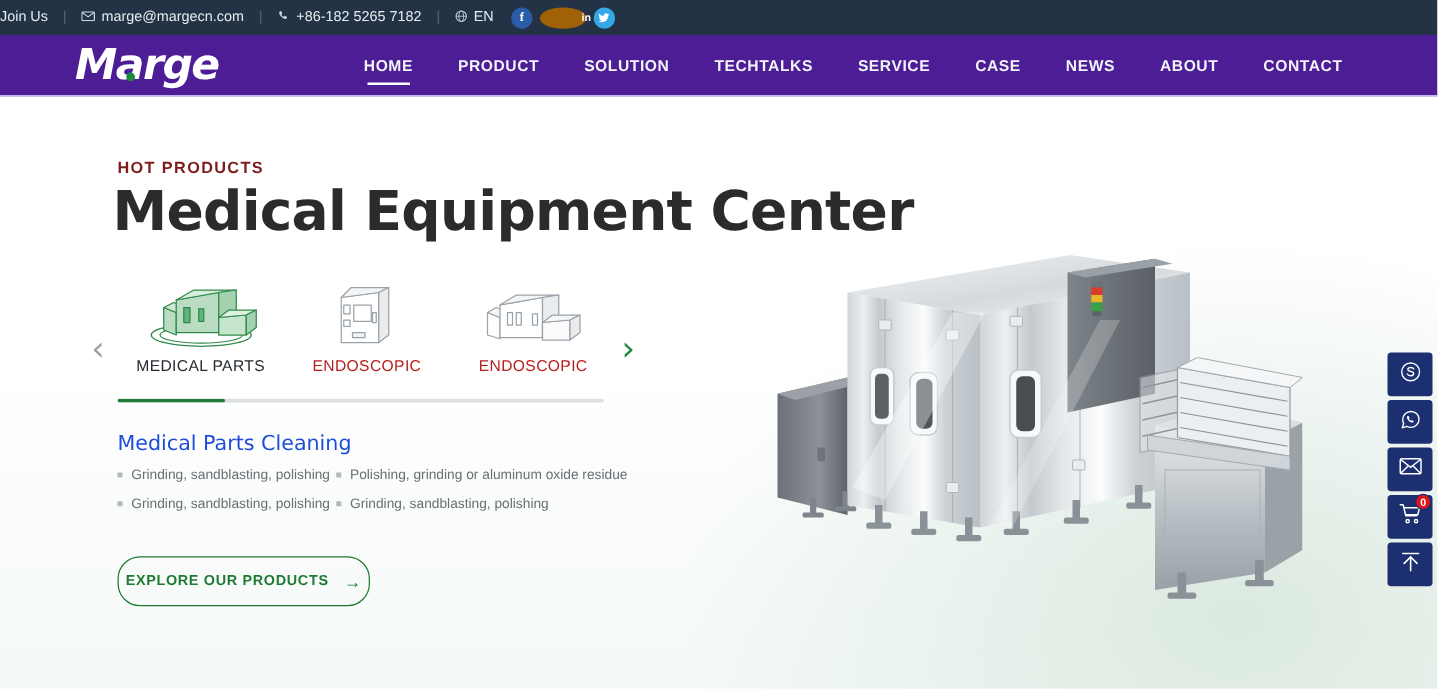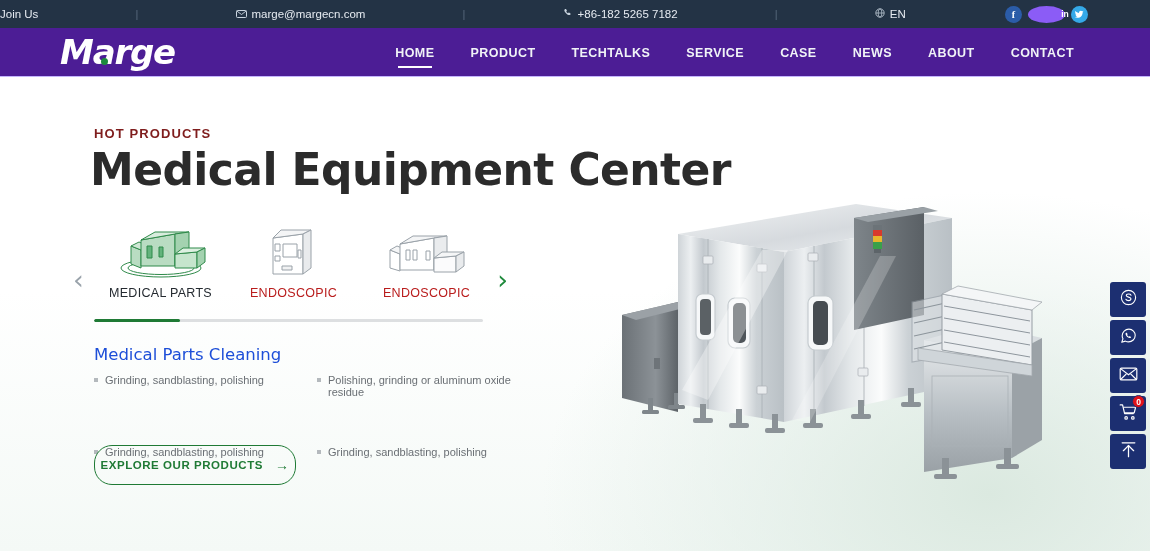--- a/index.html
+++ b/index.html
@@ -15,35 +15,35 @@
     position:absolute; left:0; top:77px; width:1150px; height:474px;
     background:
       radial-gradient(ellipse 620px 420px at 86% 88%, #dbe9e0 0%, rgba(223,236,229,0.55) 38%, rgba(255,255,255,0) 72%),
       linear-gradient(180deg,#ffffff 0%, #ffffff 45%, #f4f9f6 100%);
   }
 
   
   .topbar {
     position:absolute; left:0; top:0; width:1150px; height:28px;
     background:#233345;
-    display:flex; align-items:center; justify-content:space-between;
+    display:flex; align-items:center; justify-content:flex-start;
     padding-right:62px;
     font-size:11.5px; color:#e6ebf1;
   }
   .topbar .item { display:flex; align-items:center; gap:5px; white-space:nowrap; }
   .topbar .sep { color:#56697c; margin:0 12px; font-size:11px; }
   .tb-ico { display:inline-block; line-height:1; font-size:10.5px; color:#c9d4df; }
   .socials { display:flex; align-items:center; gap:6px; margin-left:14px; }
   .soc {
     width:17px; height:17px; border-radius:50%;
     display:flex; align-items:center; justify-content:center;
     font-size:10px; color:#ffffff; font-weight:bold;
   }
   .soc.fb { background:#2b5ca8; font-family:"Liberation Serif",serif; }
-  .soc.li { background:#8b5cf6; font-size:8.5px;padding-left:37px; }
+  .soc.li { background:#a16207; font-size:8.5px;padding-left:37px; }
   .soc.tw { background:#35a9e8; font-size:9px; }
 
   
   .navbar {
     position:absolute; left:0; top:28px; width:1150px; height:49px;
     background:#4c1d95;
     border-bottom:1px solid #c4b5fd;
   }
   .logo {
     position:absolute; left:60px; top:50%; transform:translateY(-50%);
@@ -103,21 +103,21 @@
   .progress > span { display:block; height:100%; background:#1f7a35; border-radius:2px; }
 
   
   .prod-title {
     position:absolute; left:94px; top:345px;
     font-size:16.5px; color:#1d4ed8; font-weight:normal;
     font-family:"DejaVu Sans", sans-serif;
   }
   .feature-grid {
     position:absolute; left:94px; top:374px; width:420px;
-    display:grid; grid-template-columns:175px 1fr; row-gap:11px; column-gap:0;gap:48px;
+    display:grid; grid-template-columns:175px 1fr; row-gap:11px; column-gap:0;
   }
   .feat { display:flex; align-items:flex-start; gap:7px; font-size:11px; color:#6a6f74; }
   .feat .sq { width:4px; height:4px; background:#b4b9bd; margin-top:4px; flex:none; }
 
   
   .cta {
     position:absolute; left:94px; top:445px; width:202px; height:40px;
     border:1.5px solid #1f7a35; border-radius:18px; background:transparent;
     display:flex; align-items:center; justify-content:center; gap:12px;
     color:#1f7a35; font-size:11.5px; font-weight:bold; letter-spacing:0.55px;
@@ -194,20 +194,21 @@
 </div>
 
 <div class="navbar">
   <div class="logo">
     <span>Marge</span>
     <span class="dot"></span>
   </div>
   <div class="nav-links">
     <a class="nav-link active" href="#">HOME</a>
     <a class="nav-link" href="#">PRODUCT</a>
+    <a class="nav-link" href="#">SOLUTION</a>
     <a class="nav-link" href="#">TECHTALKS</a>
     <a class="nav-link" href="#">SERVICE</a>
     <a class="nav-link" href="#">CASE</a>
     <a class="nav-link" href="#">NEWS</a>
     <a class="nav-link" href="#">ABOUT</a>
     <a class="nav-link" href="#">CONTACT</a>
   </div>
 </div>
 
 <div class="eyebrow">HOT PRODUCTS</div>

